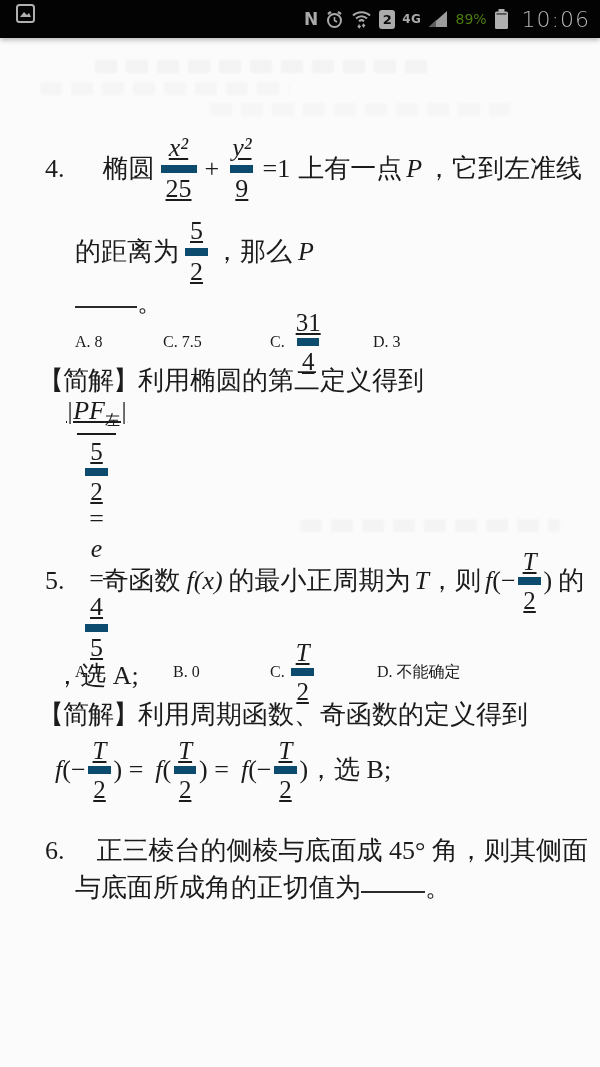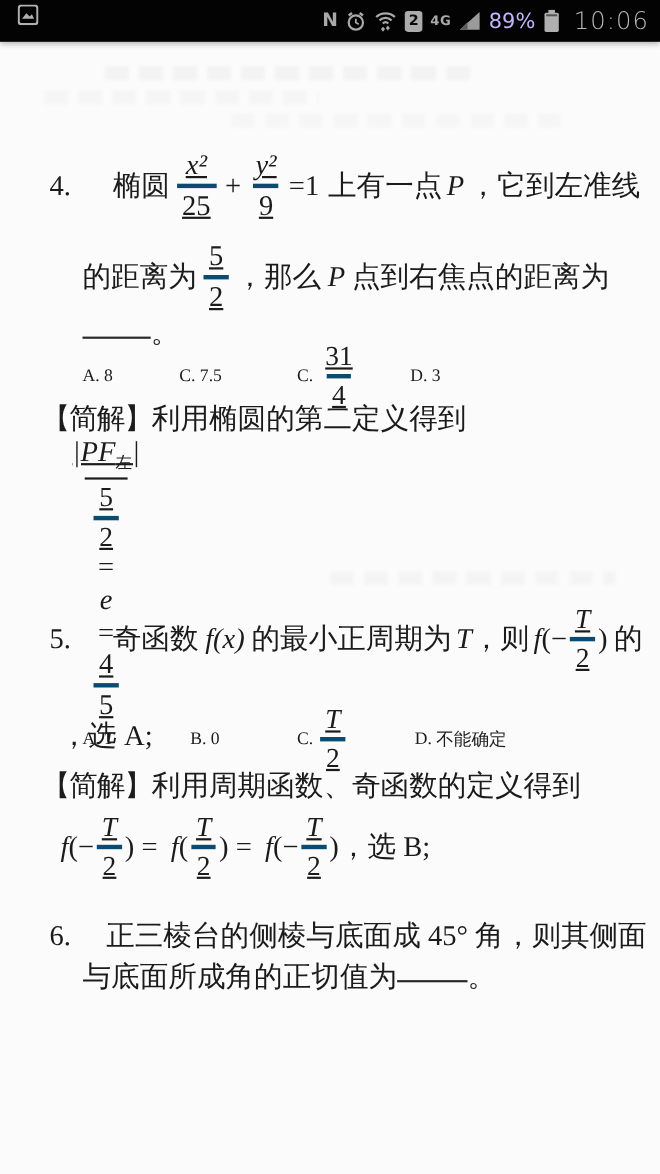--- a/index.html
+++ b/index.html
@@ -9,31 +9,31 @@
   .statusbar{position:absolute;top:0;left:0;width:600px;height:38px;background:#030303;
              display:flex;align-items:center;box-shadow:0 2px 5px rgba(0,0,0,.28);z-index:5;
              font-family:"DejaVu Sans","Liberation Sans",sans-serif;}
   .sb-left{position:absolute;left:16px;top:4px;display:flex;align-items:center;}
   .sb-right{position:absolute;right:10px;top:0;height:38px;display:flex;align-items:center;gap:7px;}
   .sb-ico{display:inline-flex;align-items:center;justify-content:center;}
   .nfc{color:#a9a9a9;font-weight:bold;font-size:17px;line-height:1;}
   .simbox{width:16px;height:19px;background:#ababab;border-radius:3px;color:#0a0a0a;
           font-size:13px;font-weight:bold;display:flex;align-items:center;justify-content:center;}
   .netlabel{color:#a9a9a9;font-size:12px;font-weight:bold;letter-spacing:.5px;}
-  .batt-pct{color:#c4b5fd;font-size:19px;}
+  .batt-pct{color:#4d7c0f;font-size:14px;}
   .sb-time{color:#b9b9b9;font-size:22px;font-weight:300;letter-spacing:1px;margin-left:6px;}
   
   .doc-line{position:absolute;white-space:nowrap;font-size:26px;line-height:1.15;}
   .rowc{display:flex;align-items:center;}
   .qnum{display:inline-block;margin-right:38px;}
   .mi{font-style:italic;font-family:"Liberation Serif","DejaVu Serif",serif;}
   .frac{display:inline-flex;flex-direction:column;align-items:center;line-height:1.02;
         margin:0 6px;vertical-align:middle;text-decoration:underline;}
   .frac .fnum{padding:0 5px 3px;}
-  .frac .fden{border-top:4px solid #0c4a6e;padding:3px 5px 0;}
+  .frac .fden{border-top:8px solid #0c4a6e;padding:3px 5px 0;}
   .frac.small{font-size:25px;}
   .bigfrac>.fnum{padding:0 8px 5px;}
   .bigfrac>.fden{border-top:2px solid #1b1b1b;padding:4px 8px 0;}
   .pfsub{font-size:15px;}
   .blank{display:inline-block;height:1em;border-bottom:2px solid #2a2a2a;vertical-align:baseline;
          transform:translateY(-3px);}
   .optrow{position:absolute;height:64px;}
   .optcell{position:absolute;top:0;height:64px;display:flex;align-items:center;}
   .soltag{letter-spacing:-1px;}
   
@@ -116,21 +116,20 @@
   </div>
 
   <div class="doc-line rowc" style="top:212px;left:75px;height:80px;">
     <span>的距离为</span>
     <span class="frac">
       <span class="fnum">5</span>
       <span class="fden">2</span>
     </span>
     <span>，那么</span>
     <span class="mi" style="margin:0 6px;">P</span>
-    <span>点到右焦点的距离为</span>
   </div>
 
   <div class="doc-line" style="top:283px;left:75px;">
     <span class="blank" style="width:62px;"></span><span>。</span>
   </div>
 
   <div class="optrow" style="top:310px;left:75px;width:500px;">
     <span class="optcell" style="left:0;">
       <span>A.</span>&nbsp;<span>8</span>
     </span>

